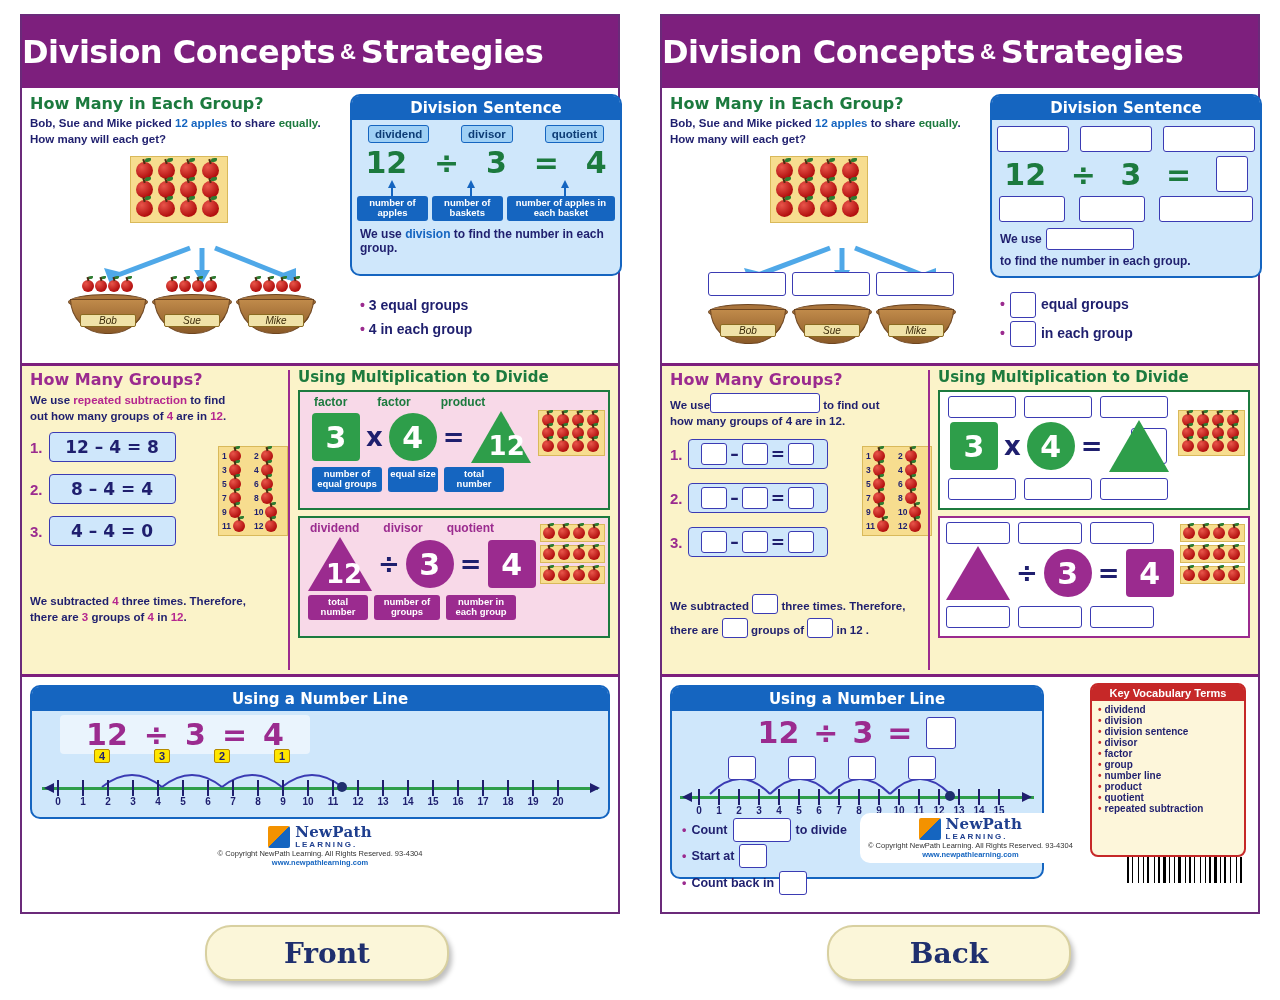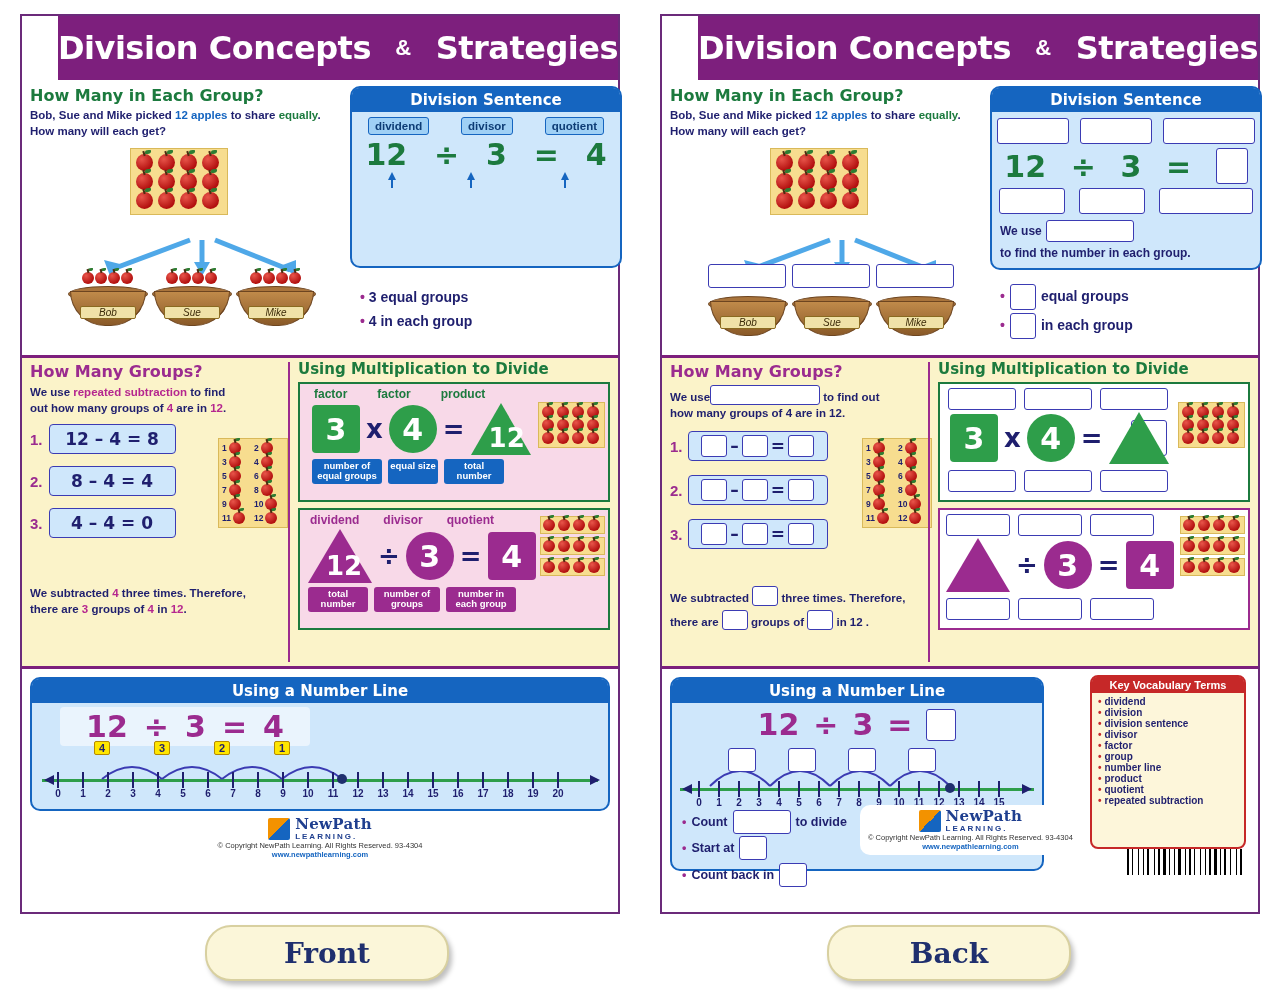--- a/index.html
+++ b/index.html
@@ -4,21 +4,21 @@
 <style>
   html,body{margin:0;padding:0;}
   body{width:1280px;height:1000px;background:#ffffff;font-family:"Liberation Sans",sans-serif;overflow:hidden;}
   .stage{position:relative;width:1280px;height:1000px;}
 
   
   .poster{position:absolute;top:14px;width:600px;height:900px;border:2px solid #6b2a7a;background:#fff;box-sizing:border-box;}
   .poster.front{left:20px;}
   .poster.back{left:660px;}
 
-  .titlebar{background:#7d1f7d;height:64px;display:flex;align-items:center;justify-content:space-between;margin-left:36px;}
+  .titlebar{background:#7d1f7d;height:72px;display:flex;align-items:center;justify-content:flex-start;}
   .titlebar .t1{color:#fff;font-size:32px;font-weight:bold;font-family:"DejaVu Sans",sans-serif;letter-spacing:-.5px;}
   .titlebar .amp{color:#fff;font-size:22px;font-weight:bold;padding:0 5px;}
 
   .body{position:relative;padding:6px 8px 0 8px;}
 
   
   .sec{position:relative;}
   .h-green{color:#1c7a3e;font-weight:bold;font-size:16px;font-family:"DejaVu Sans",sans-serif;}
   .h-purple{color:#9b2b8f;font-weight:bold;font-size:16px;font-family:"DejaVu Sans",sans-serif;}
   .small{font-size:11.5px;font-weight:bold;color:#1f1f6e;line-height:1.35;}
@@ -217,20 +217,28 @@
                 <div class="arrowstem"></div>
               </div>
             <div style="width:60px">
                 <div class="arrowup"></div>
                 <div class="arrowstem"></div>
               </div>
             <div style="width:90px">
                 <div class="arrowup"></div>
                 <div class="arrowstem"></div>
               </div>
+          </div>
+          <div style="display:flex;justify-content:space-around;gap:4px;padding:0 5px;">
+            <div class="lbl2" style="width:66px">number of apples</div>
+            <div class="lbl2" style="width:66px">number of baskets</div>
+            <div class="lbl2" style="width:104px">number of apples in each basket</div>
+          </div>
+          <div style="font-size:12px;font-weight:bold;color:#1f1f6e;padding:6px 8px 0 8px;">
+            <span>We use </span><span class="blue-tx">division</span><span> to find the number in each group.</span>
           </div>
         </div>
       </div>
 
       <div class="sec2" style="position:relative;height:300px;margin:4px -8px 0 -8px;padding:4px 8px;">
         <div class="h-purple">How Many Groups?</div>
         <div class="small" style="width:215px;margin-top:4px;">
           <span>We use </span><span class="pnk-tx">repeated subtraction</span><span> to find out how many groups of </span><span class="pnk-tx">4</span><span> are in </span><span class="pnk-tx">12</span><span>.</span>
         </div>
 

